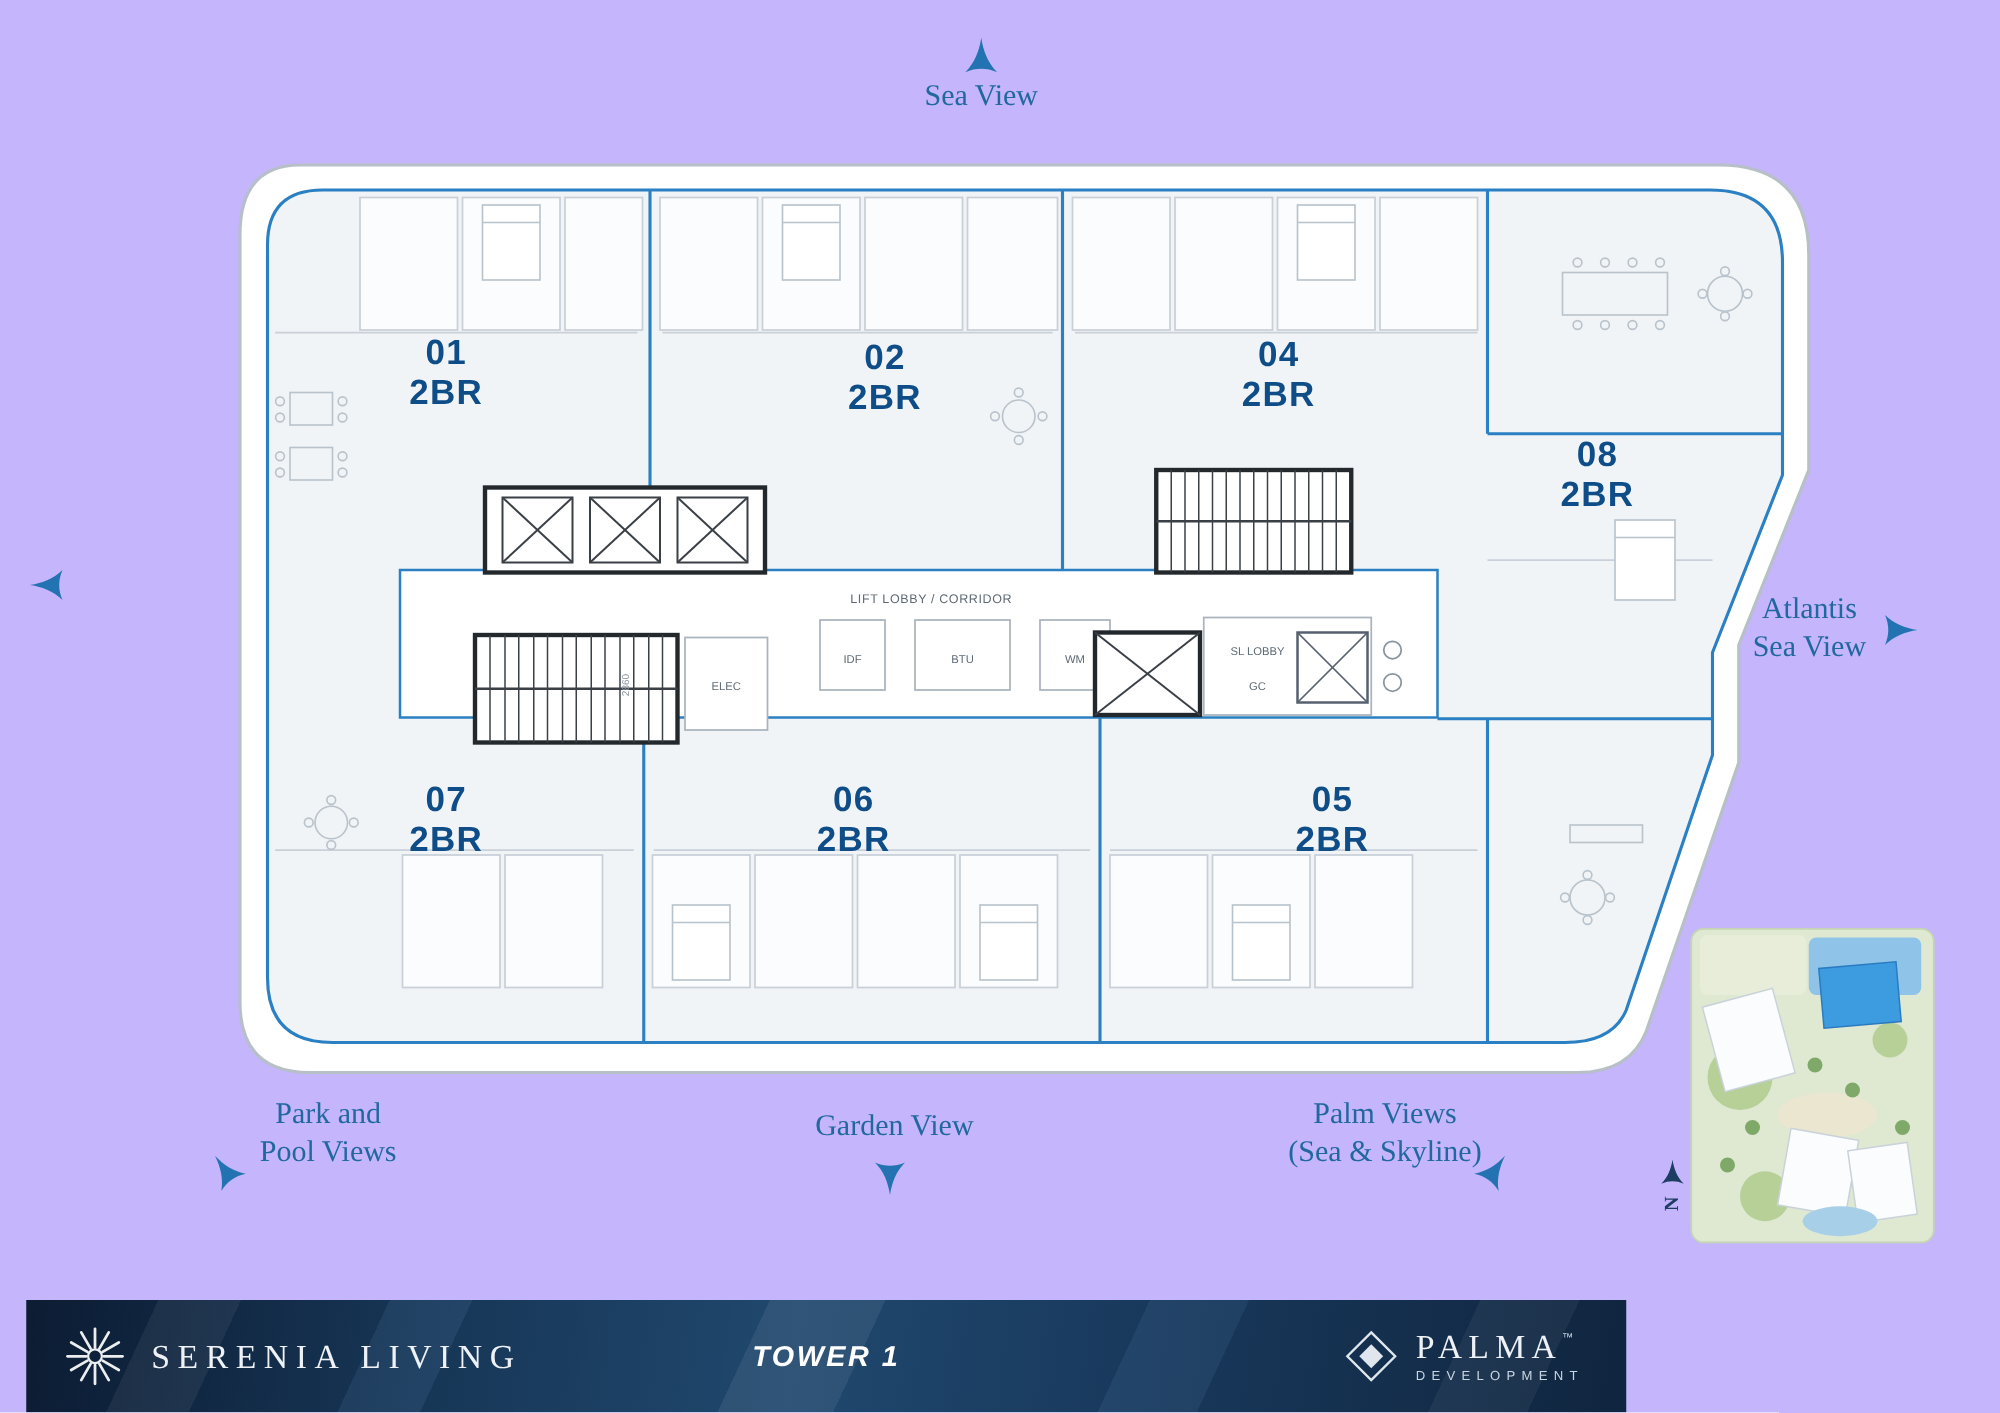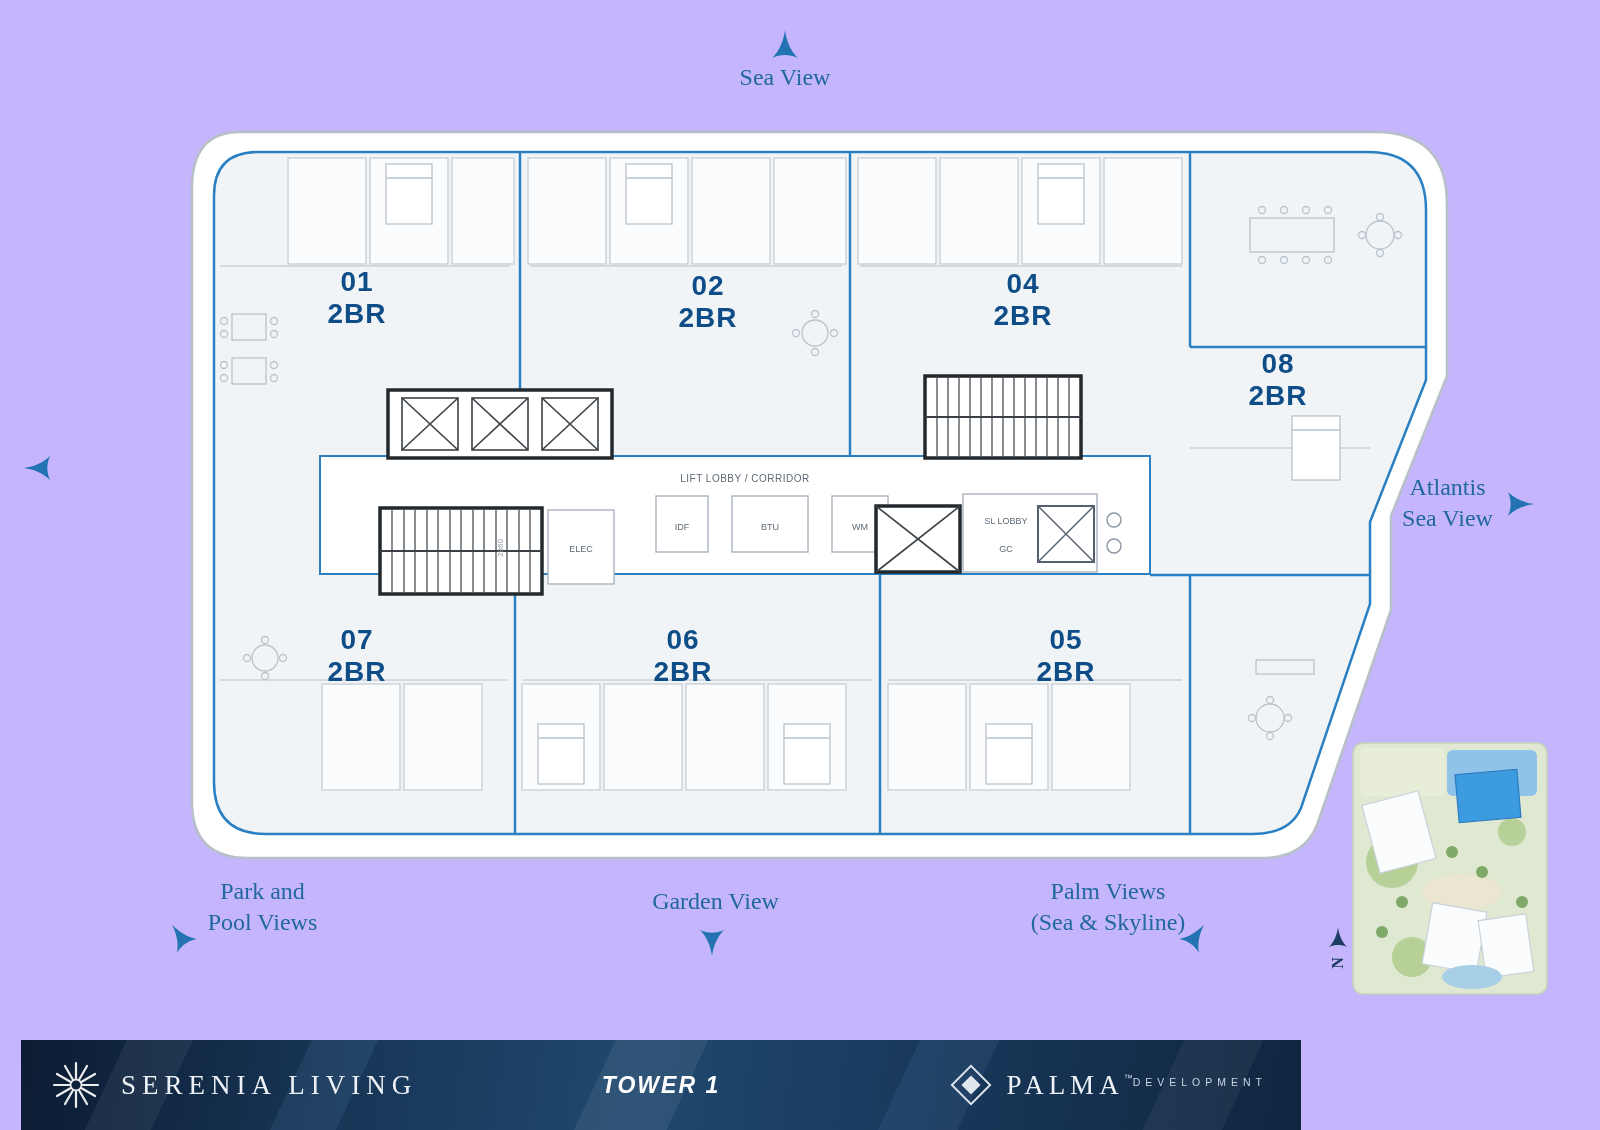--- a/index.html
+++ b/index.html
@@ -32,21 +32,21 @@
           background:linear-gradient(115deg,transparent 0 8%,rgba(255,255,255,.06) 8% 13%,
           transparent 13% 22%,rgba(130,180,230,.10) 22% 27%,transparent 27% 45%,
           rgba(255,255,255,.07) 45% 52%,transparent 52% 68%,rgba(130,180,230,.09) 68% 74%,
           transparent 74% 88%,rgba(255,255,255,.05) 88% 94%,transparent 94%);}
   .footer>*{position:relative;z-index:1;}
   .brand-left{display:flex;align-items:center;margin-left:28px;gap:18px;}
   .brand-name{font-family:"Liberation Serif",serif;font-size:27px;letter-spacing:6px;color:#eef2f7;}
   .tower-title{position:absolute;left:50%;transform:translateX(-50%);
                font-size:23px;font-weight:700;letter-spacing:2px;color:#ffffff;font-style:italic;}
   .brand-right{display:flex;align-items:center;gap:14px;margin-left:auto;margin-right:34px;}
-  .palma-text{display:flex;flex-direction:row;align-items:flex-start;}
+  .palma-text{display:flex;flex-direction:column;align-items:flex-start;}
   .palma-row{display:flex;align-items:flex-start;}
   .palma-name{font-family:"Liberation Serif",serif;font-size:27px;letter-spacing:5px;color:#eef2f7;line-height:1;}
   .palma-tm{font-size:9px;margin-top:1px;color:#c9d6e4;}
   .palma-sub{font-size:10.5px;letter-spacing:5px;margin-top:4px;color:#c9d6e4;}
 
   
   .siteplan{position:absolute;left:1352px;top:742px;width:196px;height:253px;}
 </style>
 </head>
 <body>

